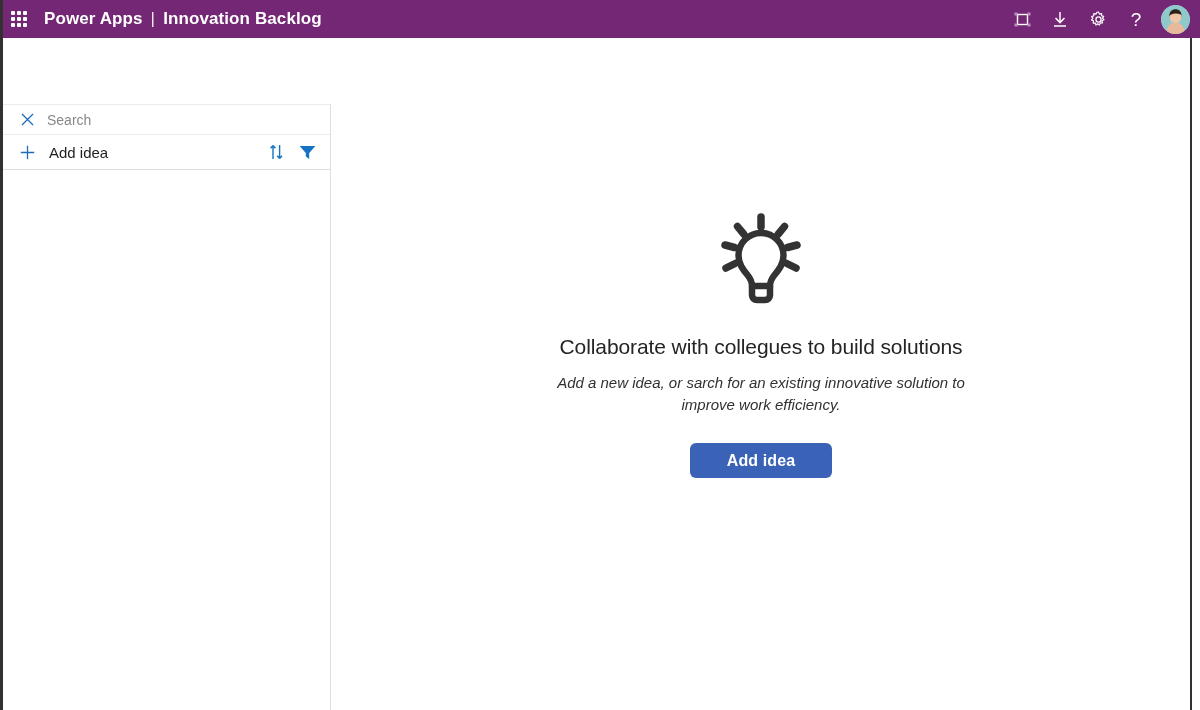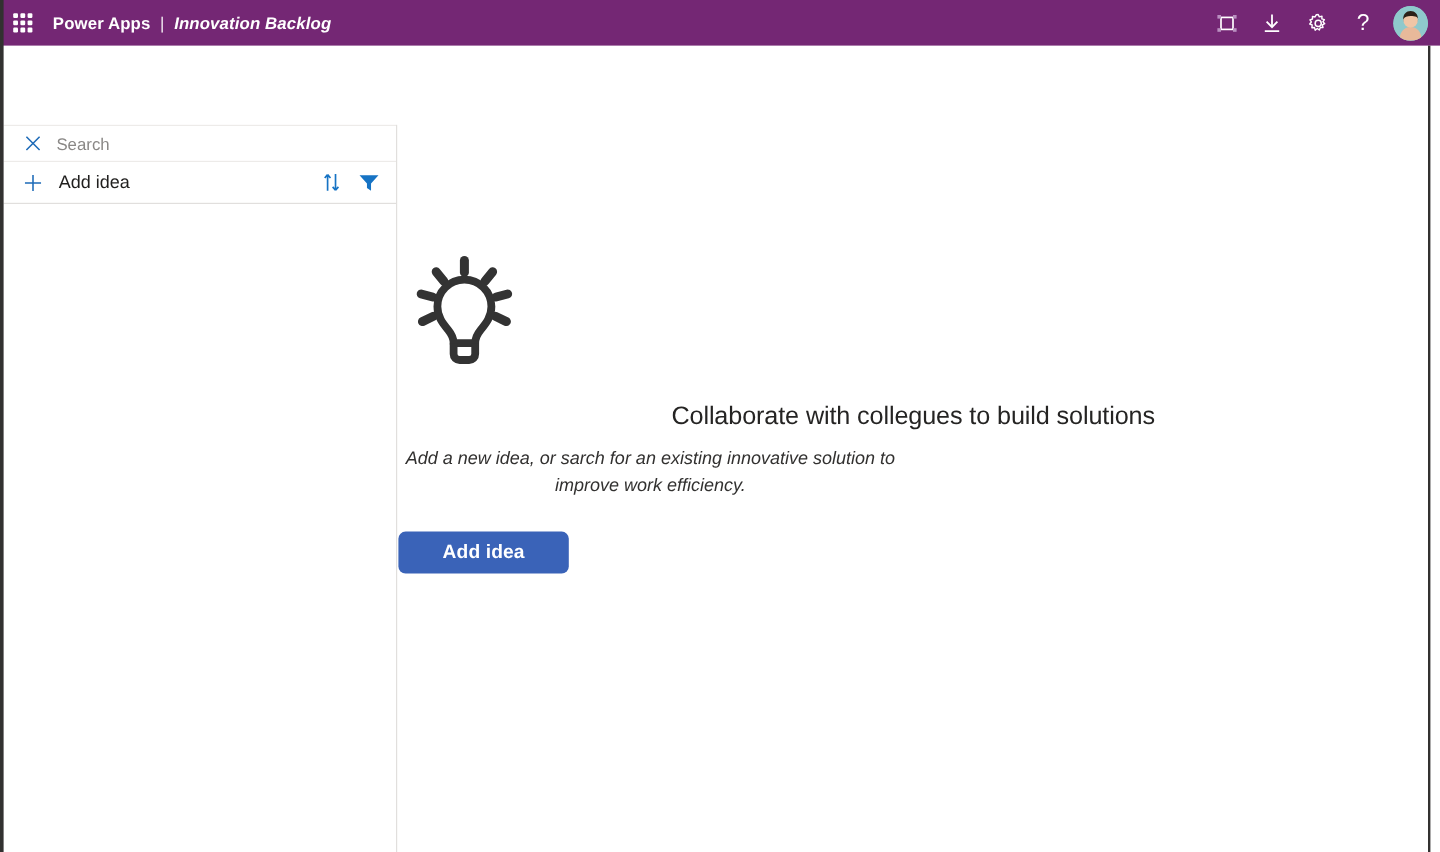--- a/index.html
+++ b/index.html
@@ -64,32 +64,32 @@
     display: block;
     width: 4px; height: 4px;
     background: #ffffff;
     border-radius: 1px;
   }
 
   .brand {
     display: flex;
     align-items: center;
     color: #ffffff;
-    font-size: 14px;
+    font-size: 17px;
     font-weight: bold;
     margin-left: 6px;
     letter-spacing: 0.1px;
     white-space: nowrap;
   }
   .brand .sep {
     margin: 0 8px;
     font-weight: normal;
     opacity: 0.9;
   }
-  .brand .app-name { font-weight: bold; font-style: italic; }
+  .brand .app-name { font-weight: bold; }
 
   .topbar-right {
     margin-left: auto;
     display: flex;
     align-items: center;
     height: 38px;
     padding-right: 8px;
   }
   .tb-icon {
     width: 38px;
@@ -221,20 +221,21 @@
     z-index: 10;
   }
 
   .empty-state {
     position: absolute;
     left: 0;
     top: 97px;
     width: 858px;
     display: flex;
     flex-direction: column;
+    align-items: center;
   }
 
   .bulb {
     width: 110px;
     height: 110px;
     display: flex;
     align-items: center;
     justify-content: center;
   }
 

